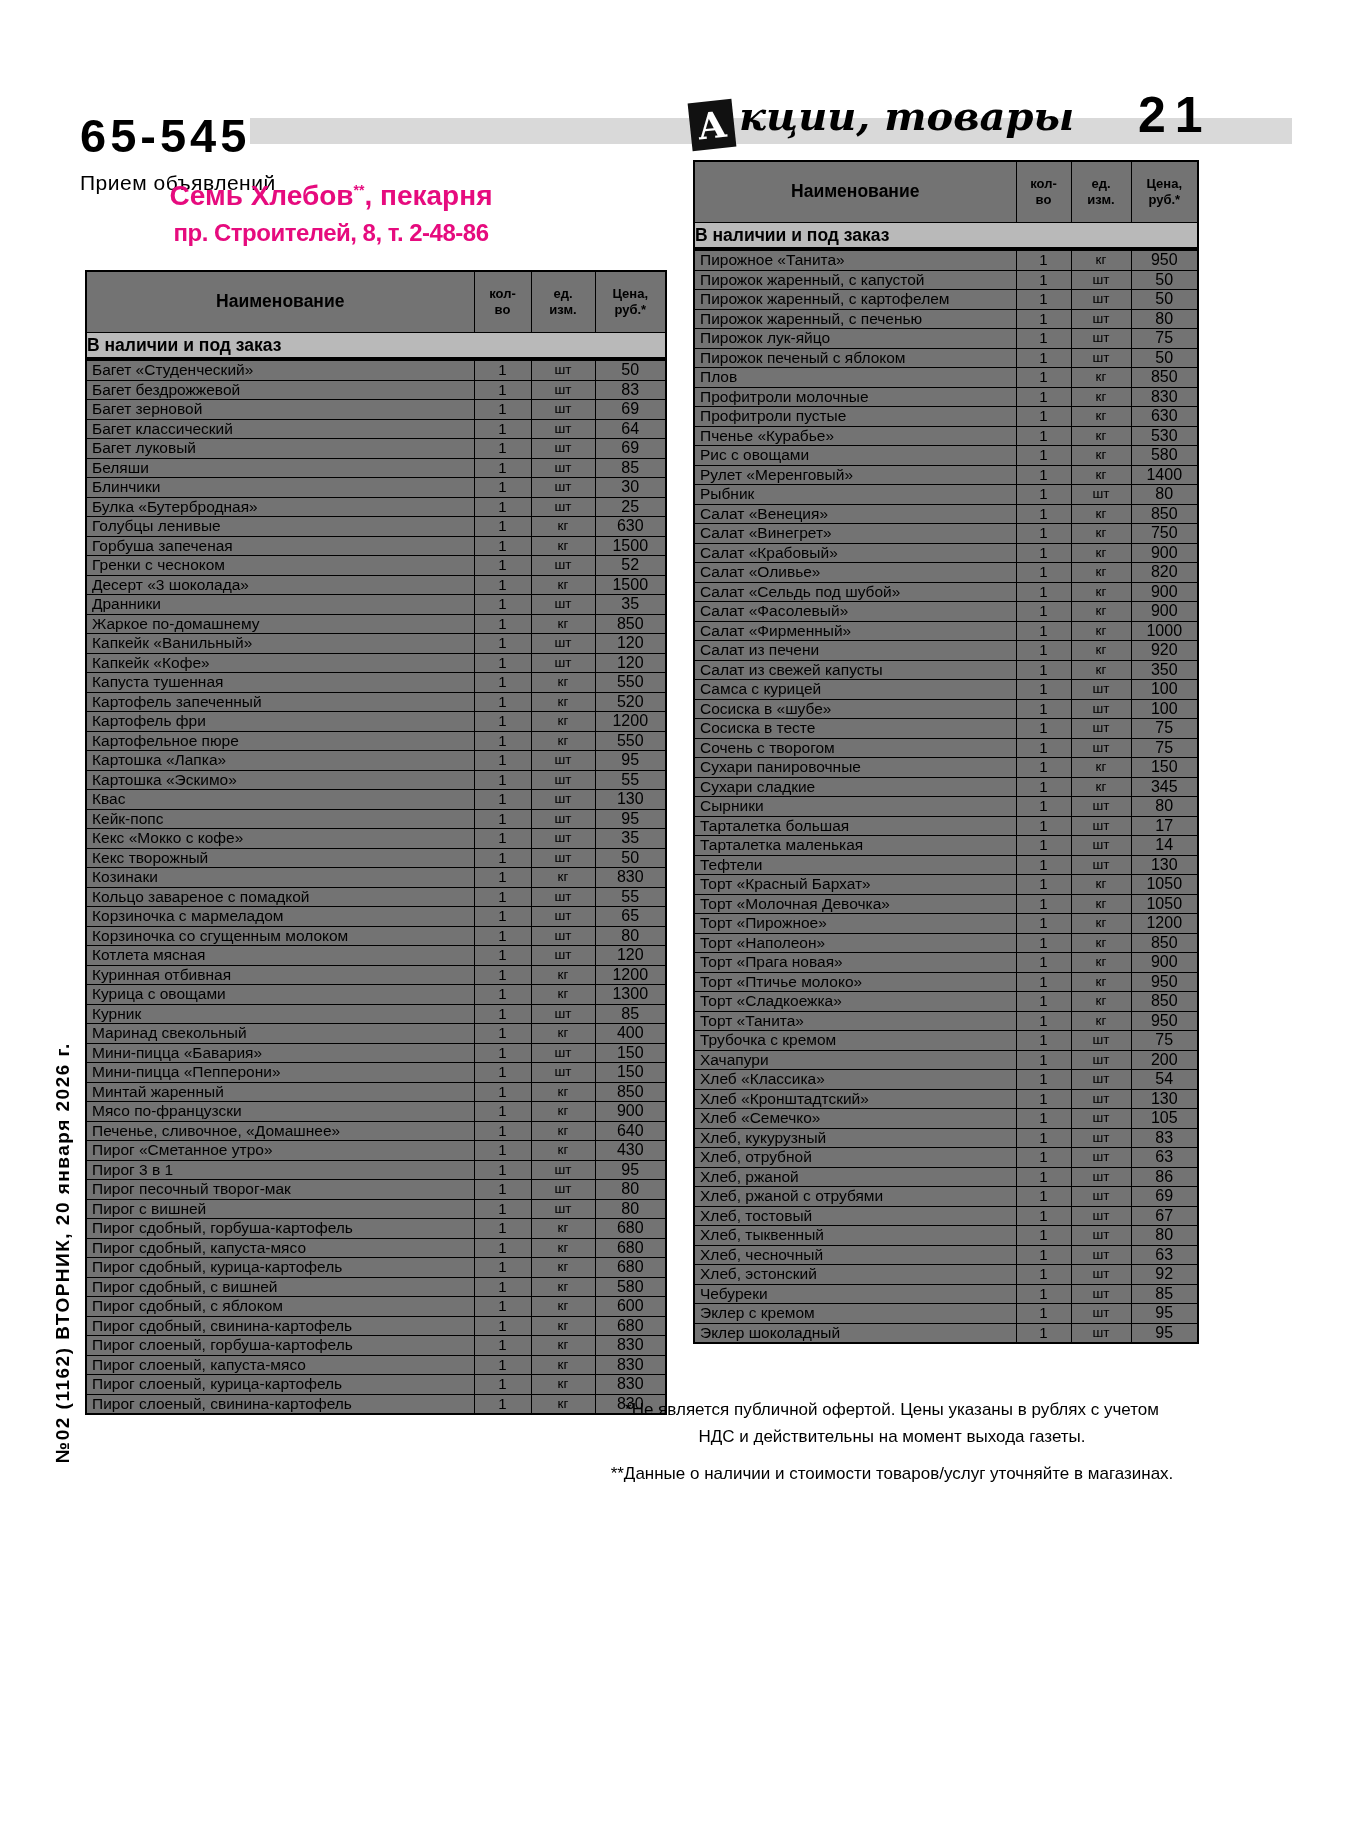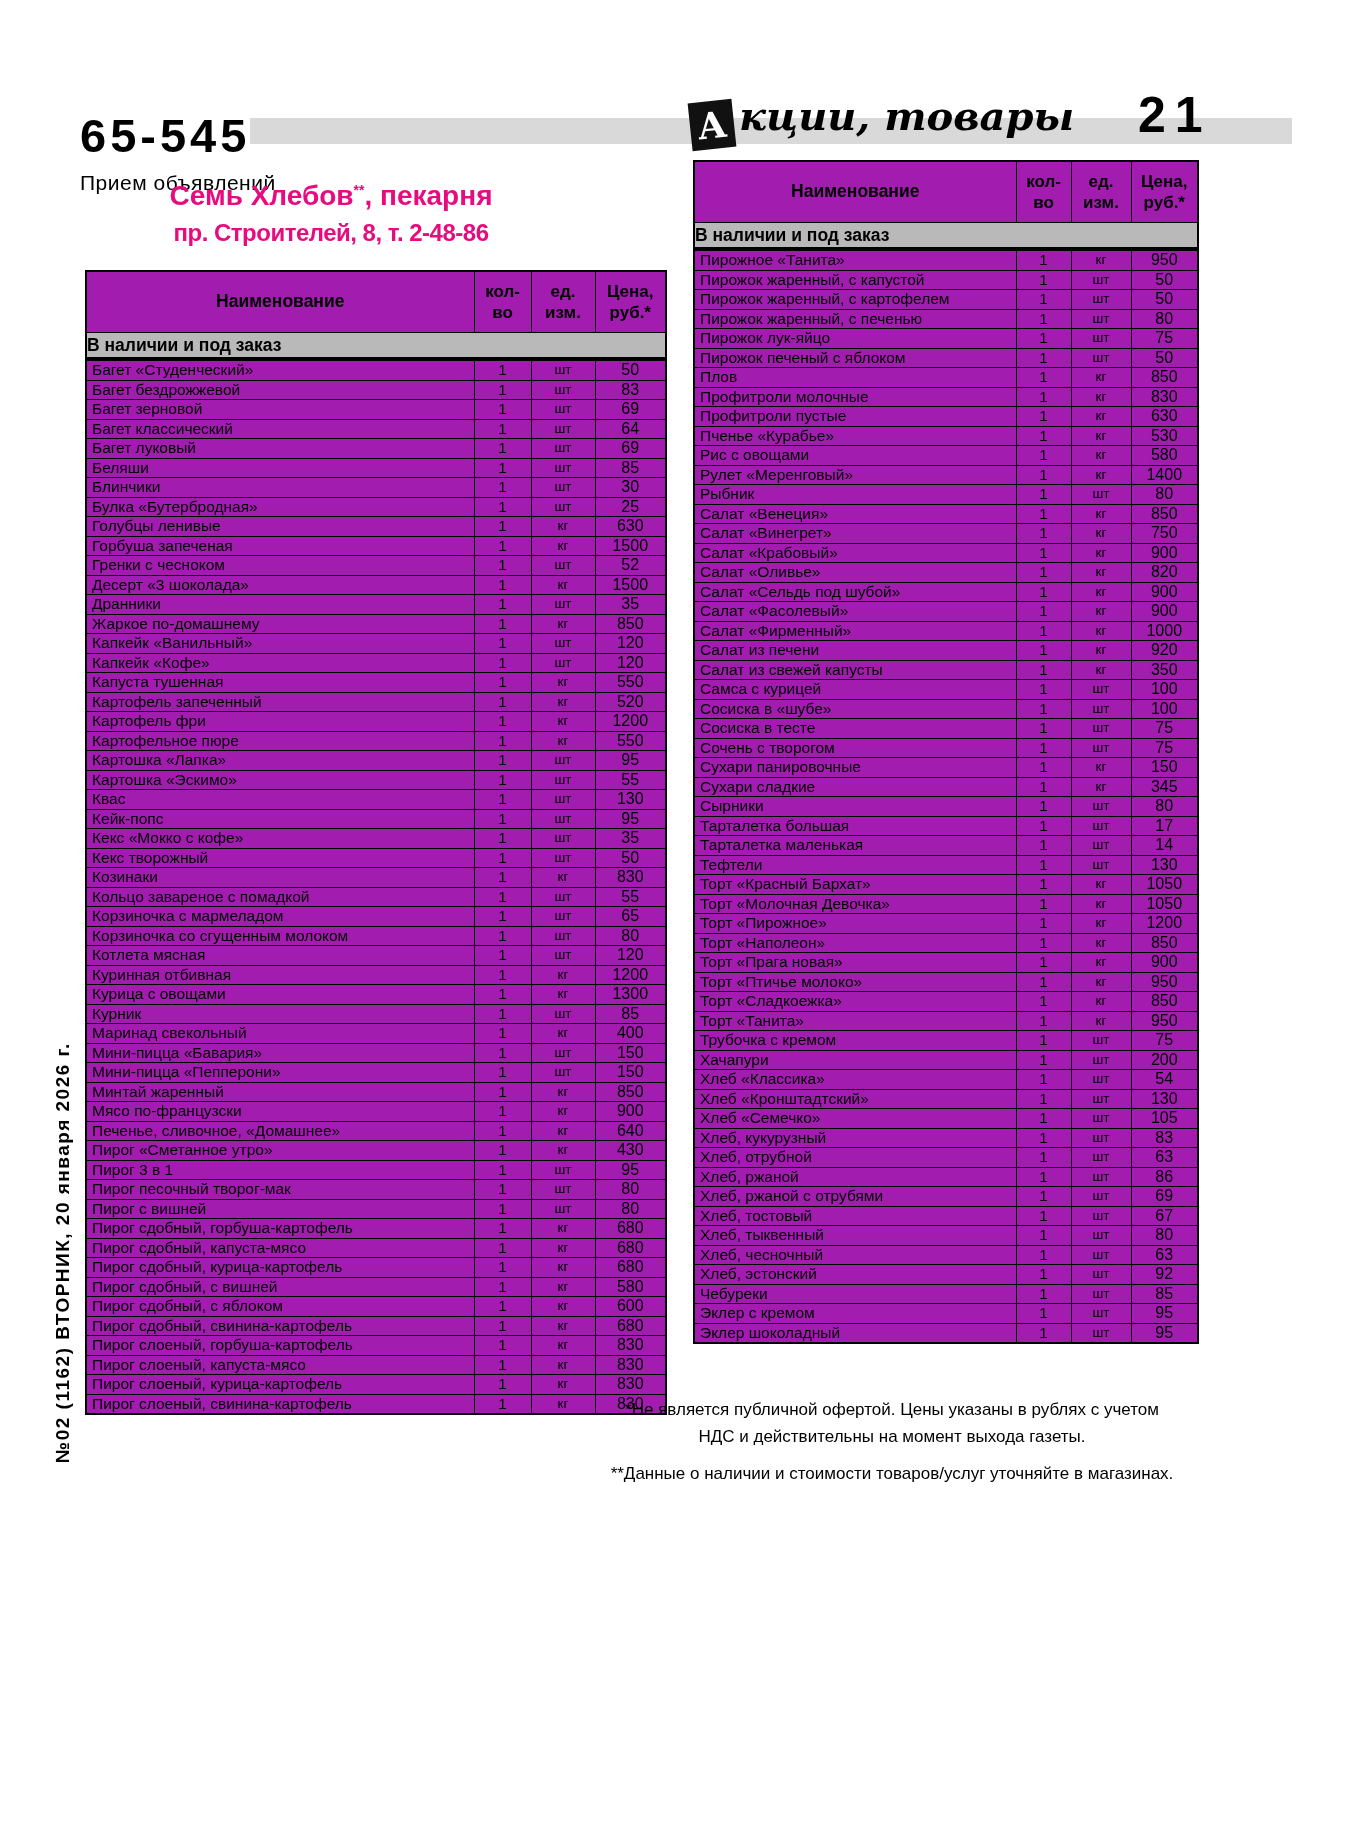--- a/index.html
+++ b/index.html
@@ -23,27 +23,27 @@
   .page-number{position:absolute;left:1138px;top:90px;font-size:50px;font-weight:bold;letter-spacing:9px;line-height:1;}
 
   
   .advertiser{position:absolute;left:85px;top:158px;width:492px;text-align:center;
     color:var(--accent,#e60b7e);font-weight:bold;line-height:1.38;margin-top:19px;}
   .adv-line1{font-size:28px;letter-spacing:0;}
   .adv-line1 sup{font-size:14px;}
   .adv-line2,.adv-line3{font-size:24px;letter-spacing:-0.5px;}
 
   
-  table.price-table{border-collapse:collapse;table-layout:fixed;background:#a21caf;
+  table.price-table{border-collapse:collapse;table-layout:fixed;background:#737373;
     border:2.5px solid #000;}
   table.price-table td,table.price-table th{border:1.5px solid #000;overflow:hidden;}
   table.left-table{position:absolute;left:85px;top:270px;width:580px;}
   table.right-table{position:absolute;left:693px;top:160px;width:504px;}
 
-  tr.header-row th{height:60px;font-size:17px;font-weight:bold;text-align:center;vertical-align:middle;line-height:1.25;padding:0;}
+  tr.header-row th{height:60px;font-size:13px;font-weight:bold;text-align:center;vertical-align:middle;line-height:1.25;padding:0;}
   tr.header-row th.h-name{font-size:17.5px;}
   tr.section td{background:var(--section,#b9b9b9);height:24px;text-align:left;font-weight:bold;
     font-size:17.5px;border-bottom:4px solid #000;padding:0;line-height:24px;}
 
   tbody td{height:18.5px;line-height:18px;padding:0 3px;}
   td.c-name{text-align:left;font-size:15.5px;padding-left:5px;white-space:nowrap;}
   td.c-qty{text-align:center;font-size:15px;}
   td.c-unit{text-align:center;font-size:13.5px;}
   td.c-price{text-align:center;font-size:16px;}
 

